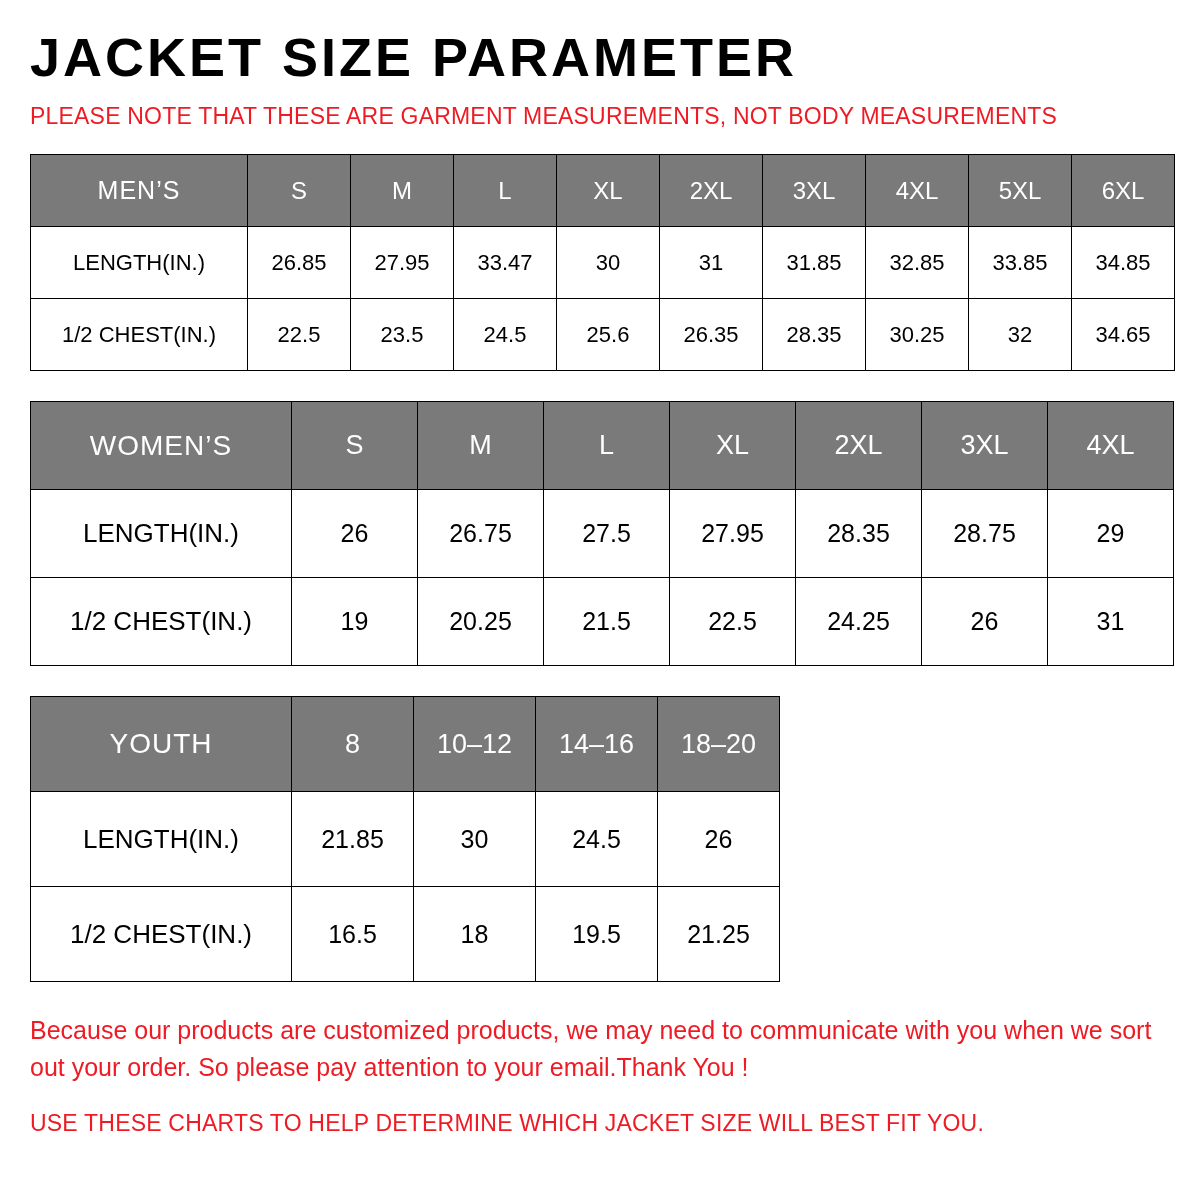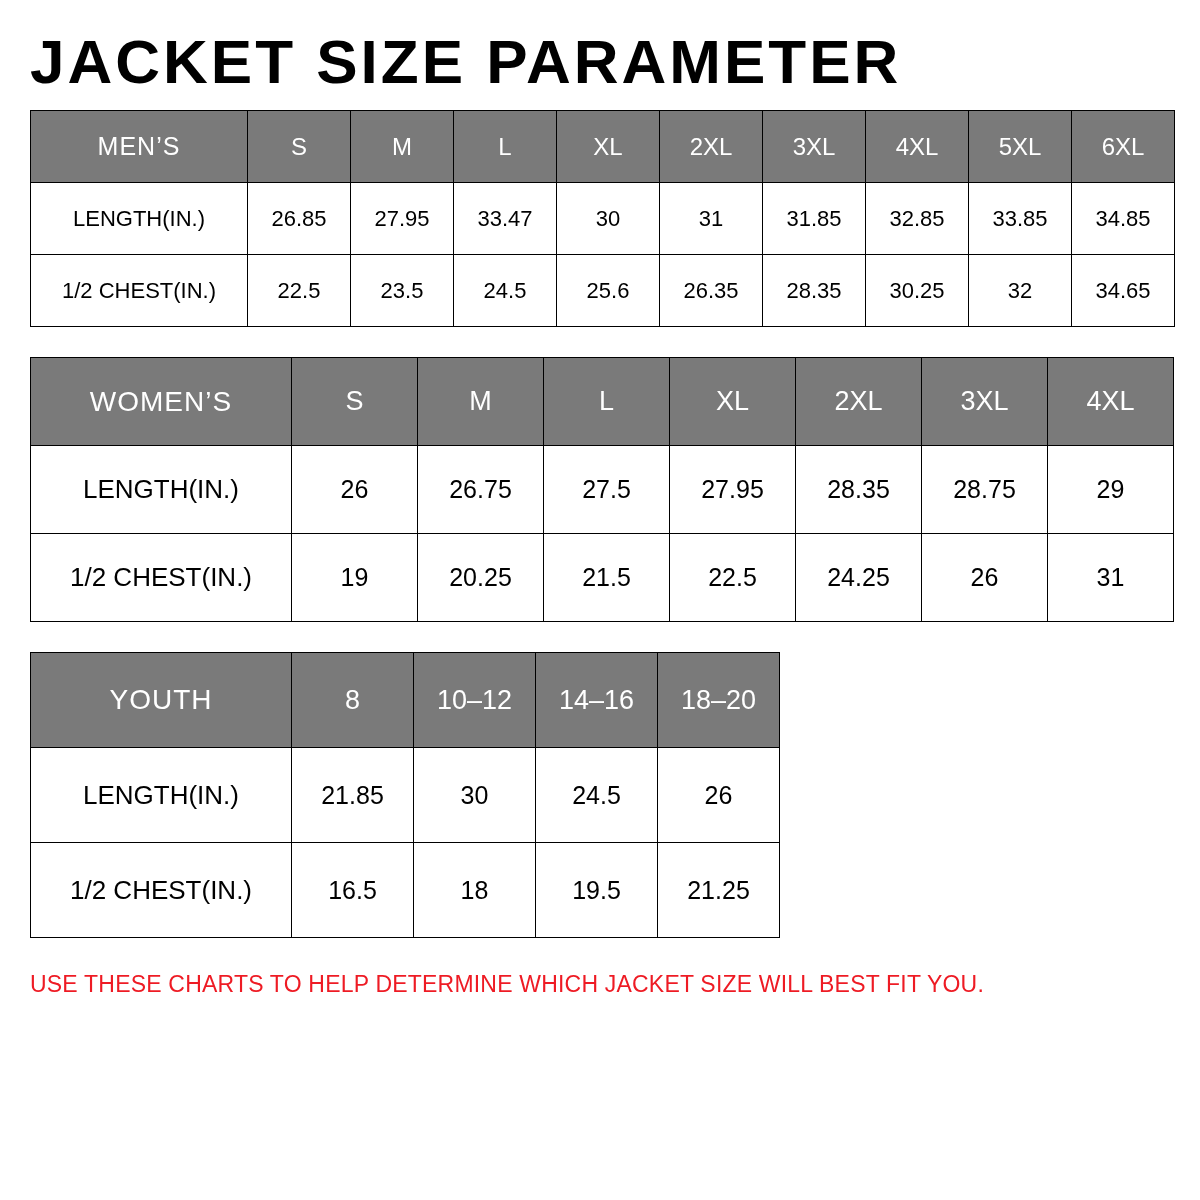--- a/index.html
+++ b/index.html
@@ -15,21 +15,21 @@
     overflow: hidden;
   }
   .page {
     position: relative;
     width: 1200px;
     height: 1200px;
     box-sizing: border-box;
     padding: 28px 30px 10px 30px;
   }
   .title {
-    font-size: 62px;
+    font-size: 54px;
     font-weight: bold;
     letter-spacing: 3px;
     line-height: 1.1;
     margin: 0 0 14px 0;
     color: #000;
   }
   .note {
     color: #ee1b24;
     font-size: 23px;
     line-height: 1.35;
@@ -107,20 +107,21 @@
     margin-bottom: 7px;
   }
 </style>
 </head>
 <body>
 
 <div class="page">
 
   <h1 class="title">JACKET SIZE PARAMETER</h1>
 
+  <p class="note">PLEASE NOTE THAT THESE ARE GARMENT MEASUREMENTS, NOT BODY MEASUREMENTS</p>
 
   <table class="size-table" id="mens-table">
     <tbody>
       <tr class="header-row">
         <td class="label-cell">MEN’S</td>
         <td class="val">S</td>
         <td class="val">M</td>
         <td class="val">L</td>
         <td class="val">XL</td>
         <td class="val">2XL</td>
@@ -211,16 +212,17 @@
         <td class="label-cell">1/2 CHEST(IN.)</td>
         <td class="val">16.5</td>
         <td class="val">18</td>
         <td class="val">19.5</td>
         <td class="val">21.25</td>
       </tr>
     </tbody>
   </table>
 
   <div class="footer">
+    <p>Because our products are customized products, we may need to communicate with you when we sort out your order. So please pay attention to your email.Thank You !</p>
     <p class="small">USE THESE CHARTS TO HELP DETERMINE WHICH JACKET SIZE WILL BEST FIT YOU.</p>
   </div>
 
 </div>
 
 </body></html>

